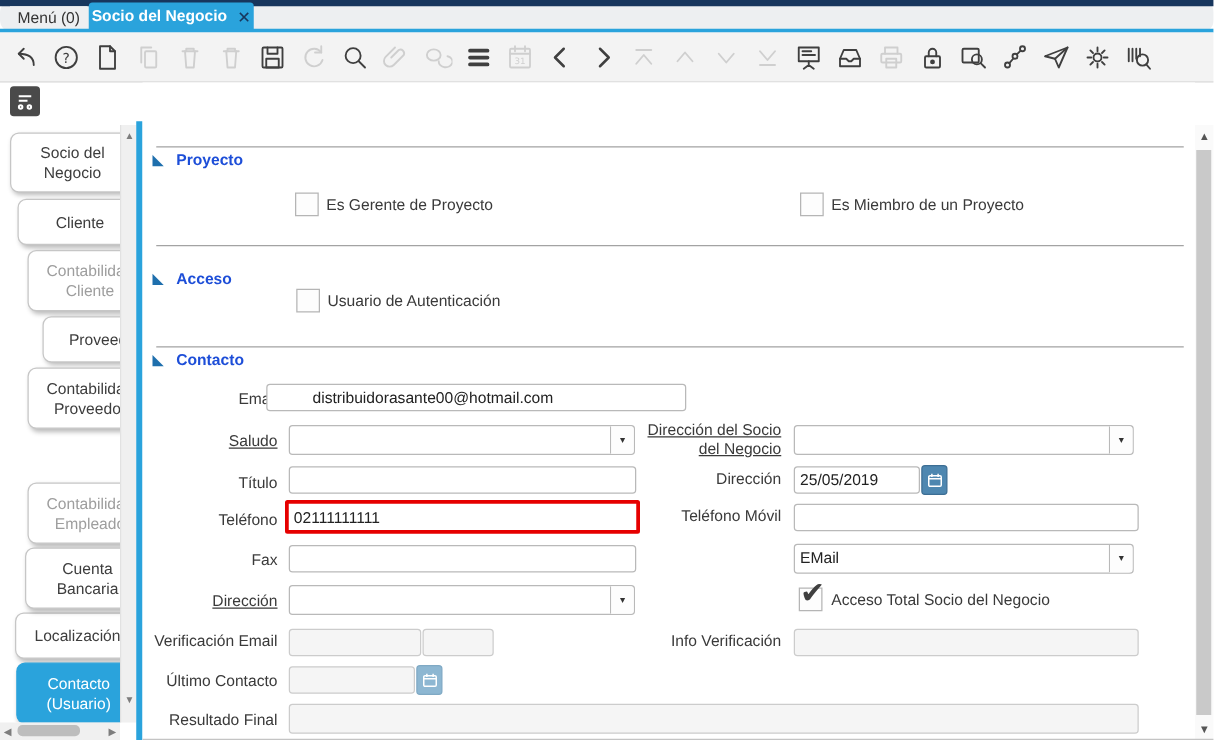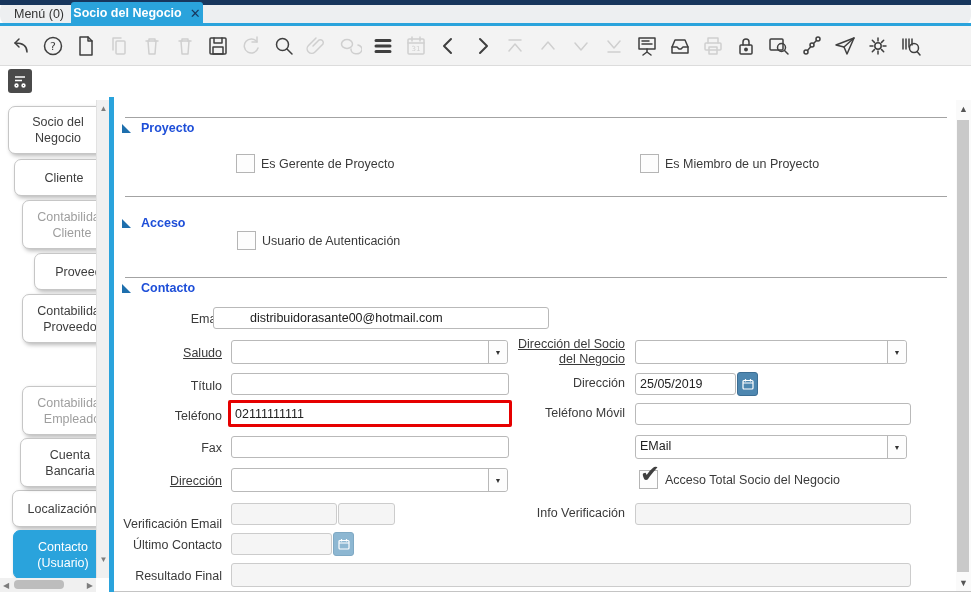--- a/index.html
+++ b/index.html
@@ -398,21 +398,21 @@
       <span class="tri"></span>
       <span class="sect-title">Contacto</span>
     </div>
 
     <div class="flabel" style="left:0px;top:246px;width:108px">Email</div>
     <div class="flabel ul" style="left:0px;top:280px;width:108px">Saludo</div>
     <div class="flabel" style="left:0px;top:313px;width:108px">Título</div>
     <div class="flabel" style="left:0px;top:343px;width:108px">Teléfono</div>
     <div class="flabel" style="left:0px;top:375px;width:108px">Fax</div>
     <div class="flabel ul" style="left:0px;top:408px;width:108px">Dirección</div>
-    <div class="flabel" style="left:0px;top:451px;width:108px">Verificación Email</div>
+    <div class="flabel" style="left:0px;top:440px;width:108px">Verificación Email</div>
     <div class="flabel" style="left:0px;top:472px;width:108px">Último Contacto</div>
     <div class="flabel" style="left:0px;top:503px;width:108px">Resultado Final</div>
 
     <input class="tfield" style="left: 99px; top: 241px; width: 336px; padding-left: 36px;" value="distribuidorasante00@hotmail.com">
     <div class="combo" style="left:117px;top:274px;width:277px">
       <span class="val"></span>
       <span class="arrow">▼</span>
     </div>
     <input class="tfield" style="left: 117px; top: 307px; width: 278px;" value="">
     <input class="tfield red" style="left: 114px; top: 334px; width: 284px;" value="02111111111">

